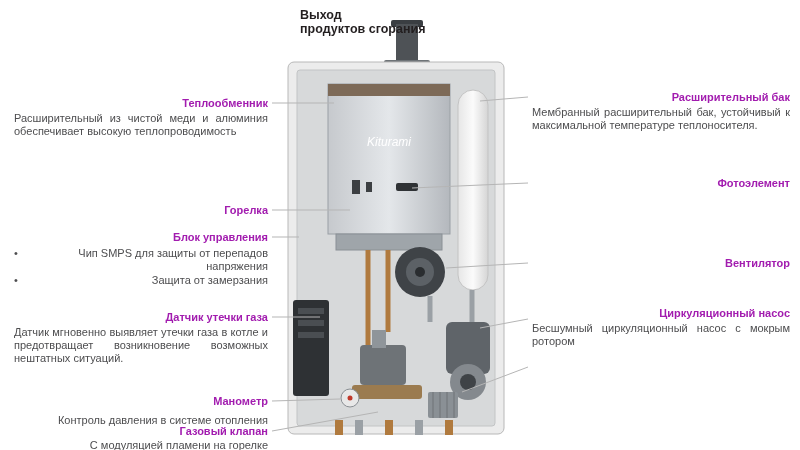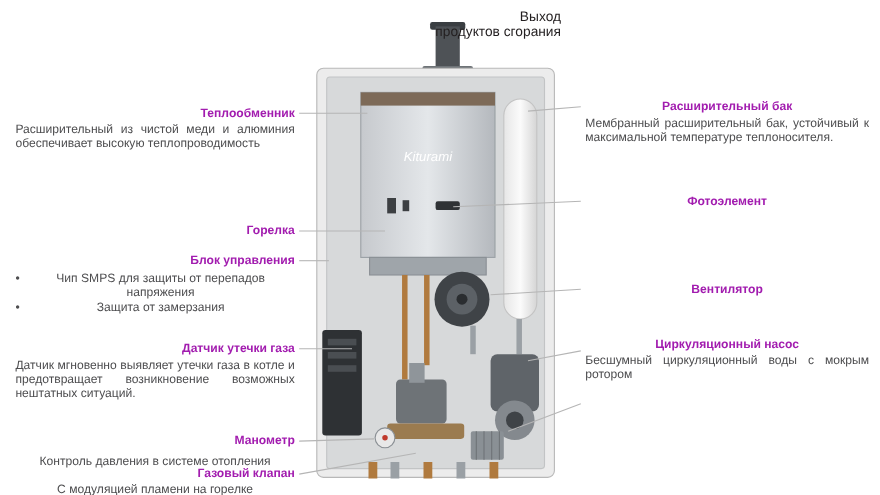--- a/index.html
+++ b/index.html
@@ -1,30 +1,30 @@
 <!DOCTYPE html>
 <html><head>
 <meta charset="utf-8">
 <style>
   * { margin:0; padding:0; box-sizing:border-box; }
   html,body { background:#ffffff; }
   body { font-family:"Liberation Sans", sans-serif; }
   .page { position:relative; width:800px; height:450px; background:#fff; overflow:hidden; }
   .art { position:absolute; left:0; top:0; }
-  .top-label { position:absolute; left:300px; top:8px; width:210px; text-align:right;
-               font-size:12.5px; font-weight:normal; color:#231f20; line-height:14px; }
+  .top-label { position:absolute; left:300px; top:8px; width:210px; text-align:left;
+               font-size:12.5px; font-weight:bold; color:#231f20; line-height:14px; }
   .callout { position:absolute; font-size:11px; line-height:13px; color:#4d4d4f; }
   .callout h3 { font-size:11px; line-height:14px; font-weight:bold; color:#a21caf; }
   .callout .desc { margin-top:2px; }
   .t-right { text-align:right; }
-  .t-left { text-align:center; }
+  .t-left { text-align:right; }
   .just { text-align:justify; }
   .col-left { left:14px; width:254px; }
   .col-right { left:532px; width:258px; }
-  .bullets { margin-top:3px; text-align:center; }
+  .bullets { margin-top:3px; text-align:right; }
   .bullet { position:relative; padding-left:10px; margin-top:1px; }
   .bullet::before { content:"\2022"; position:absolute; left:0; top:0; color:#4d4d4f; }
   .tight { line-height:12px; }
 </style>
 </head>
 <body>
 
 <div class="page">
 
   <svg class="art" width="800" height="450" viewBox="0 0 800 450">
@@ -179,17 +179,17 @@
   <div class="callout col-right" style="top:176px">
     <h3 class="t-left">Фотоэлемент</h3>
   </div>
 
   <div class="callout col-right" style="top:256px">
     <h3 class="t-left">Вентилятор</h3>
   </div>
 
   <div class="callout col-right" style="top:306px">
     <h3 class="t-left">Циркуляционный насос</h3>
-    <div class="desc just">Бесшумный циркуляционный воды с мокрым ротором</div>
+    <div class="desc just">Бесшумный циркуляционный насос с мокрым ротором</div>
   </div>
 
 
 </div>
 
 </body></html>

